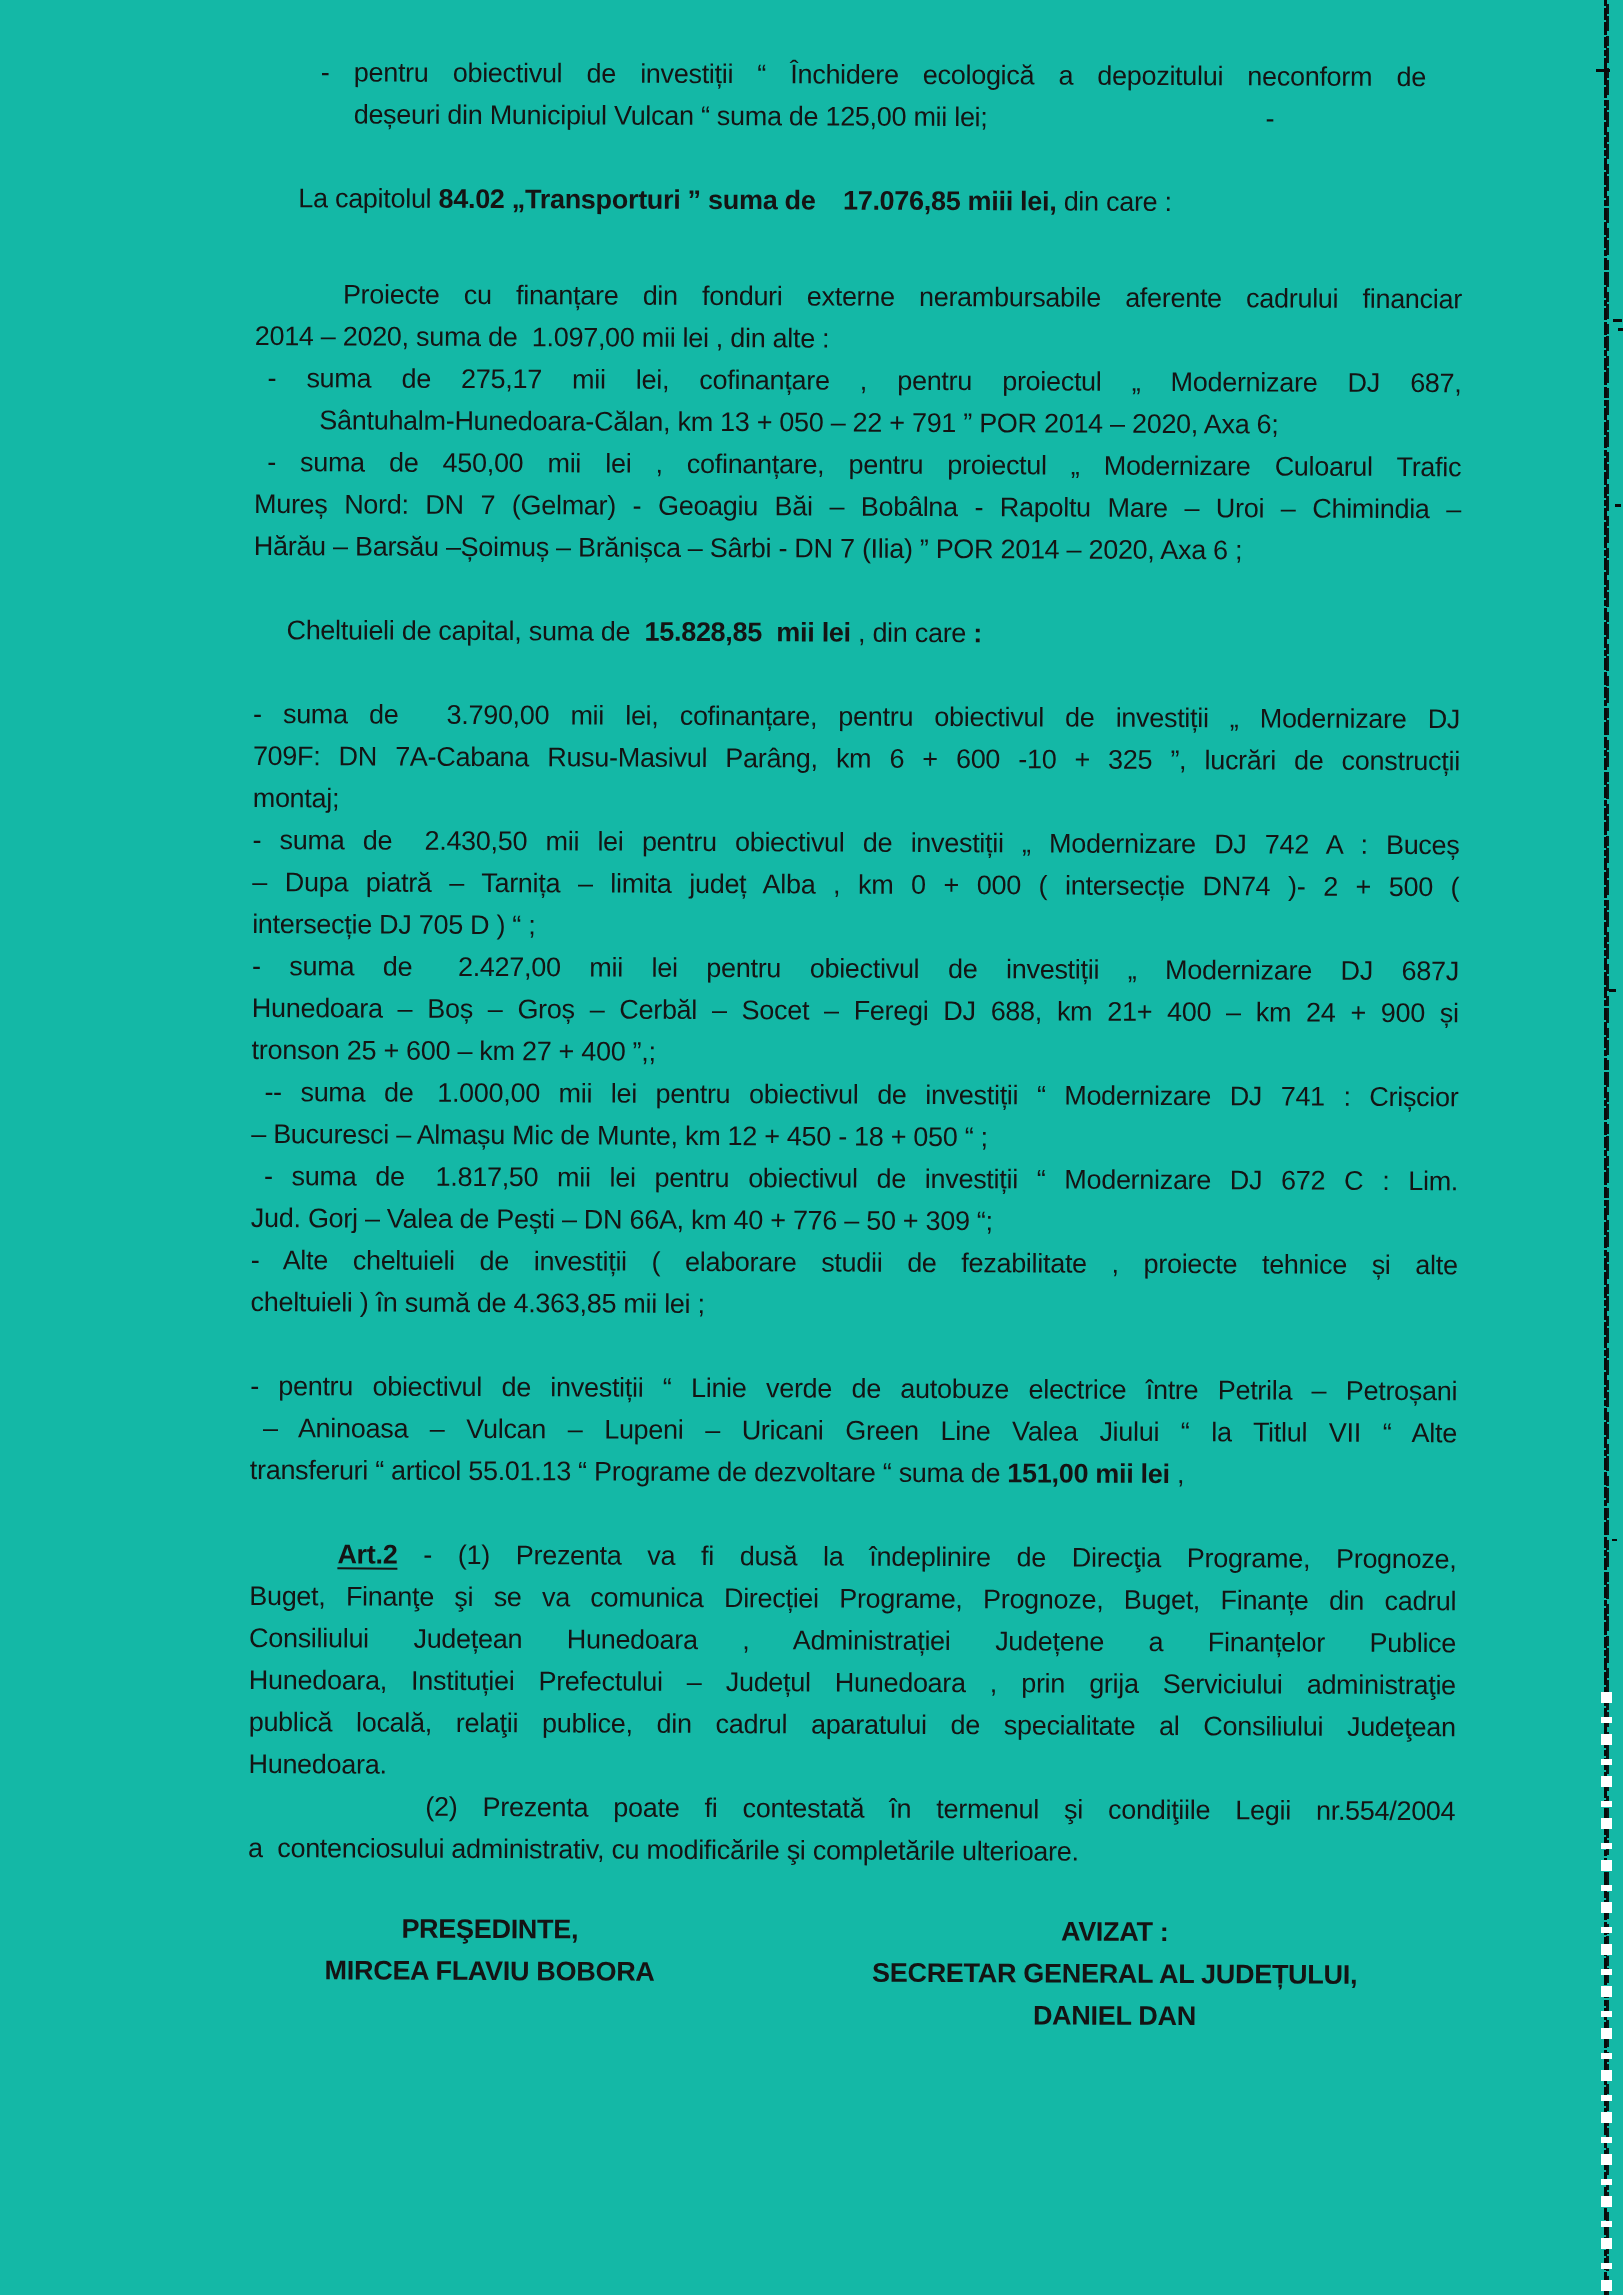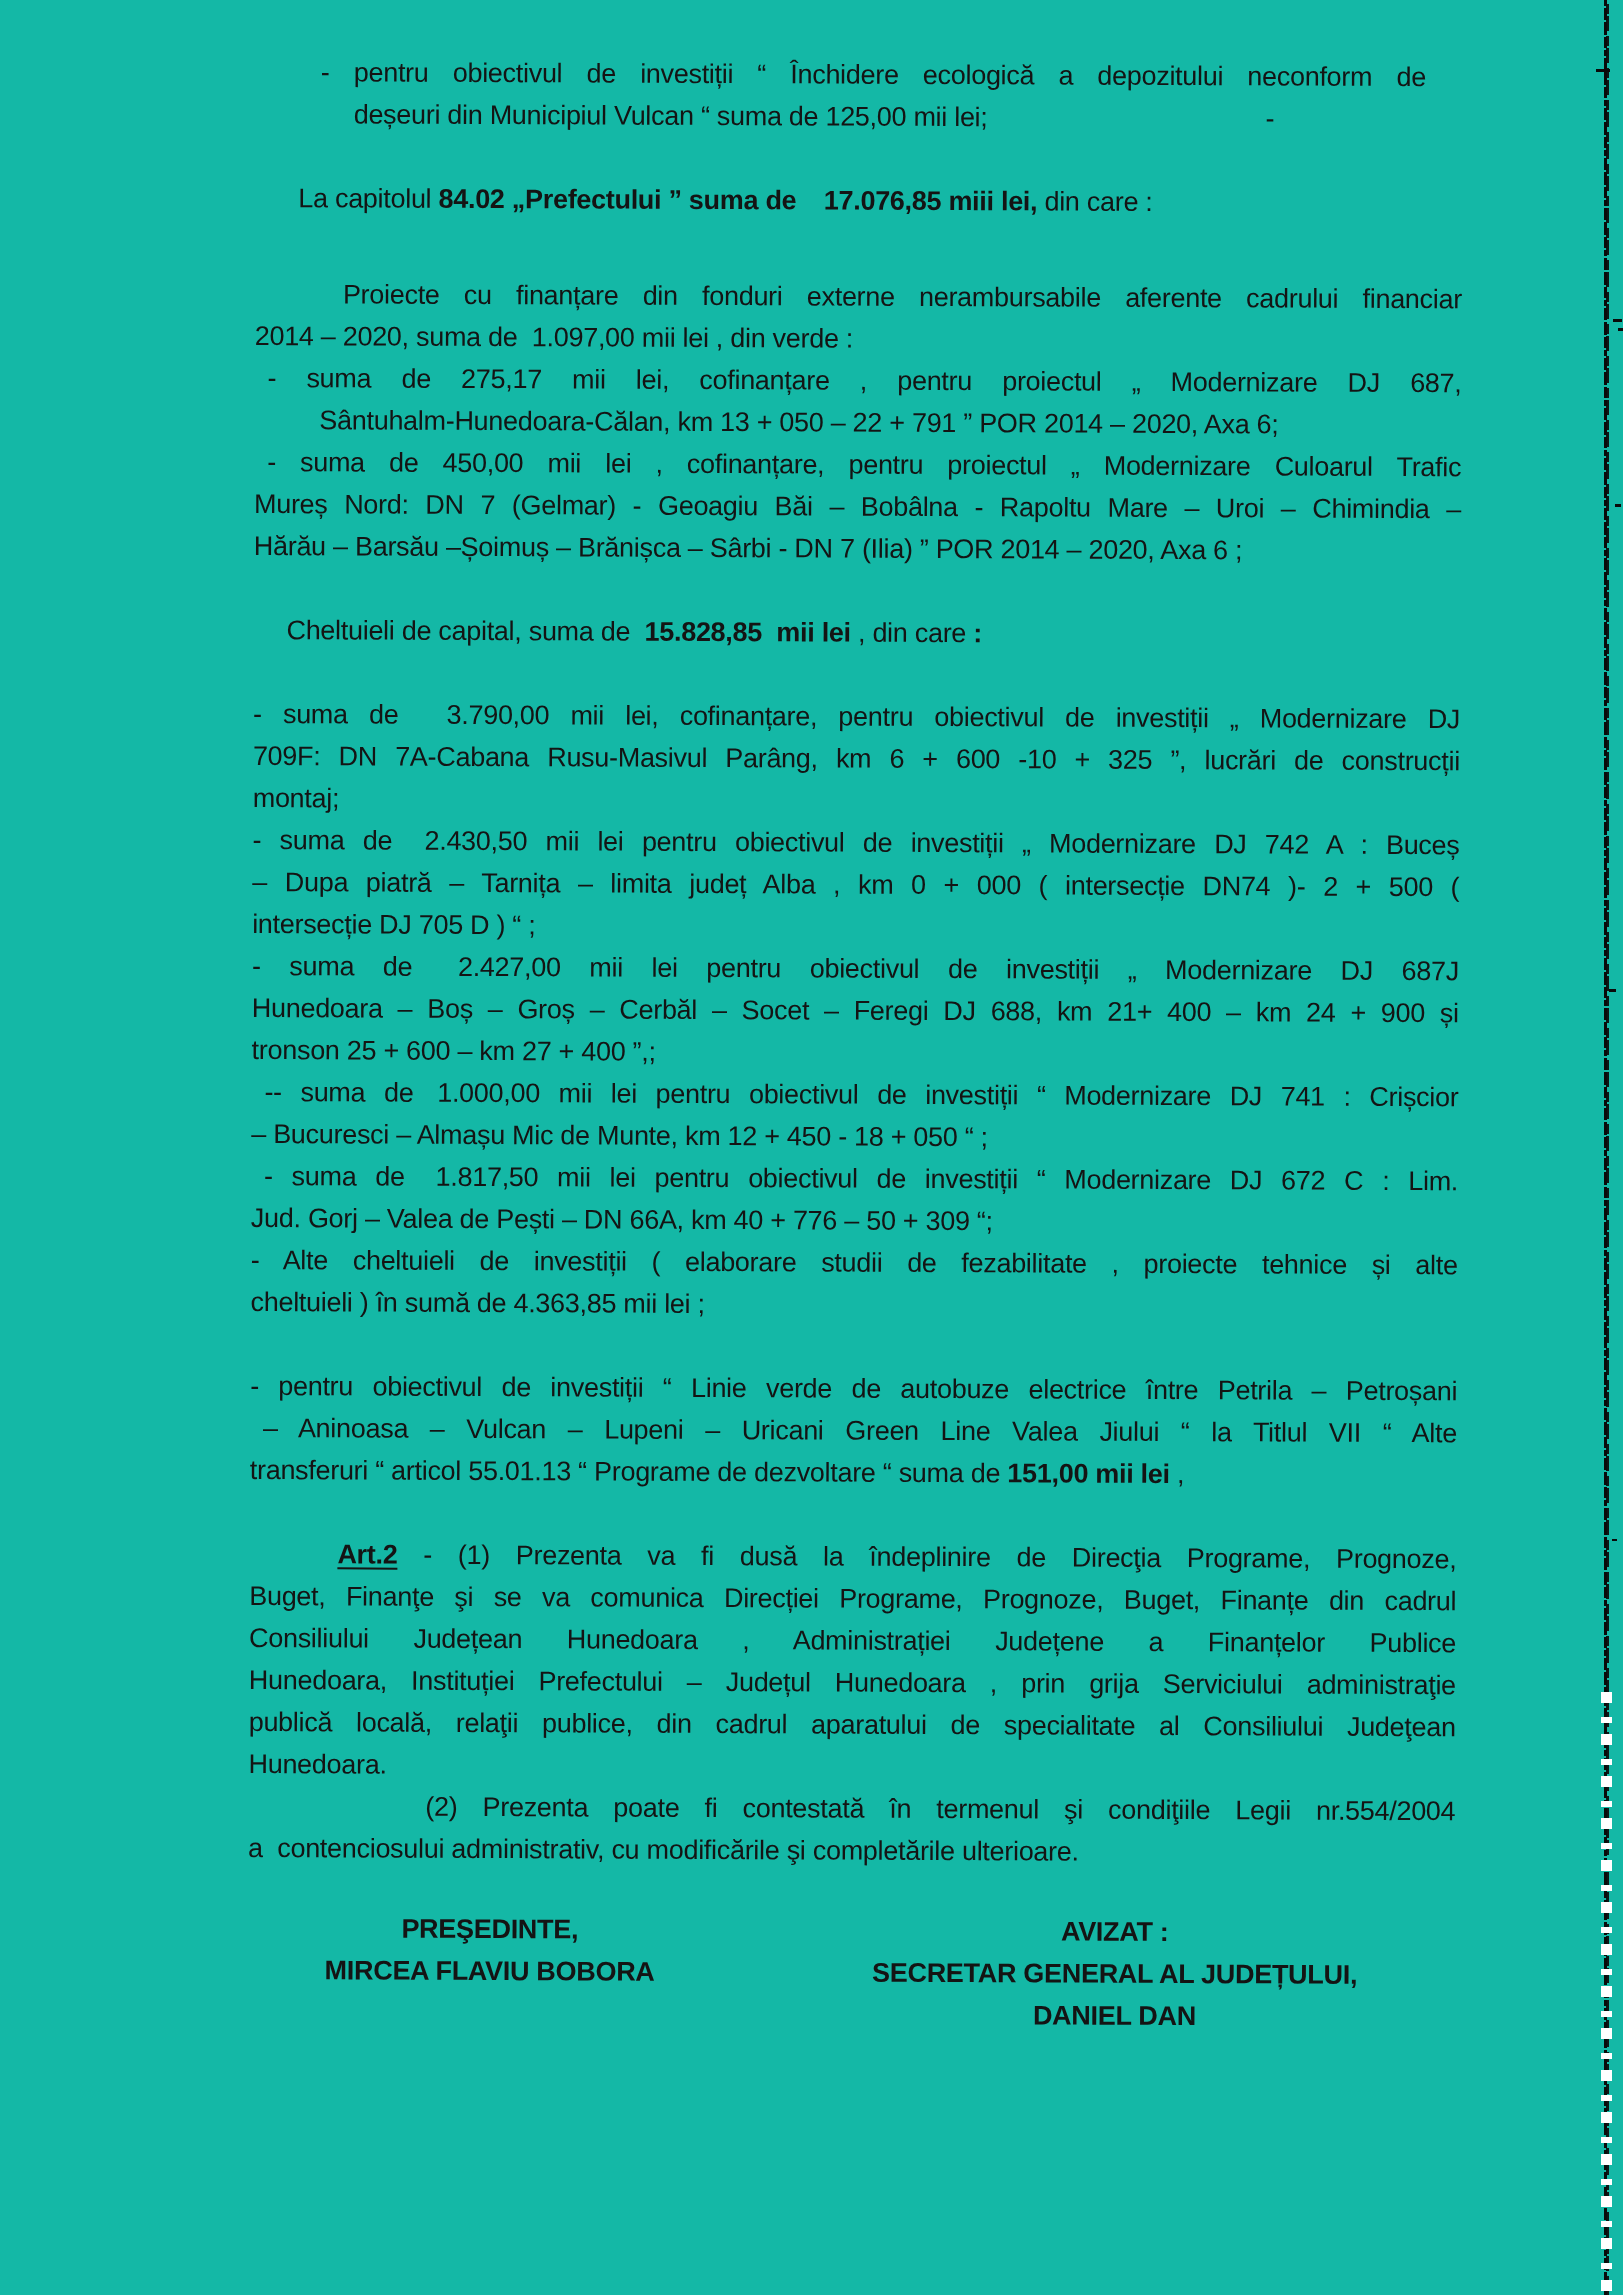--- a/index.html
+++ b/index.html
@@ -66,23 +66,23 @@
   .sp6{left:1612px;top:1539px;width:5.2px;height:2px;}
 </style>
 </head>
 <body>
 
 <div class="page">
   <div class="doc-content">
 
     <div class="doc-line j" style="margin-left: 65px; margin-right: 37px;"><span class="">- pentru obiectivul de investiții “ Închidere ecologică a depozitului neconform de</span></div>
       <div class="doc-line" style="margin-left: 98px; margin-right: 37px;"><span class="">deșeuri din Municipiul Vulcan “ suma de </span><span class="i">125,00 mii lei;</span><span class="" style="margin-left: 278px;">-</span></div>
-      <div class="doc-line" style="margin-left: 43px; margin-top: 42px;"><span class="">La capitolul </span><span class="b">84.02 </span><span class="b">„Prefectului ” </span><span class="b i">suma de</span><span class="b i" style="margin-left: 27.5px;">17.076,85 miii lei,</span><span class=""> din care :</span></div>
+      <div class="doc-line" style="margin-left: 43px; margin-top: 42px;"><span class="">La capitolul </span><span class="b">84.02 </span><span class="b">„Transporturi ” </span><span class="b i">suma de</span><span class="b i" style="margin-left: 27.5px;">17.076,85 miii lei,</span><span class=""> din care :</span></div>
       <div class="doc-line j" style="margin-left: 88px; margin-top: 54px;"><span class="">Proiecte cu finanțare din fonduri externe nerambursabile aferente cadrului financiar</span></div>
-      <div class="doc-line"><span class="">2014 – 2020, suma de&nbsp; </span><span class="i">1.097,00 mii lei</span><span class=""> , din verde :</span></div>
+      <div class="doc-line"><span class="">2014 – 2020, suma de&nbsp; </span><span class="i">1.097,00 mii lei</span><span class=""> , din alte :</span></div>
       <div class="doc-line j" style="margin-left: 13px;"><span class="">- suma de </span><span class="i">275,17 mii lei,</span><span class=""> cofinanțare , pentru proiectul „ Modernizare DJ 687,</span></div>
       <div class="doc-line" style="margin-left: 65px;"><span class="">Sântuhalm-Hunedoara-Călan, km 13 + 050 – 22 + 791 ” POR 2014 – 2020, Axa 6;</span></div>
       <div class="doc-line j" style="margin-left: 13px;"><span class="">- suma de </span><span class="i">450,00 mii lei</span><span class=""> , cofinanțare, pentru proiectul „ Modernizare Culoarul Trafic</span></div>
       <div class="doc-line j"><span class="">Mureș Nord: DN 7 (Gelmar) - Geoagiu Băi – Bobâlna - Rapoltu Mare – Uroi – Chimindia –</span></div>
       <div class="doc-line"><span class="">Hărău – Barsău –Șoimuș – Brănișca – Sârbi - DN 7 (Ilia) ” POR 2014 – 2020, Axa 6 ;</span></div>
       <div class="doc-line" style="margin-left: 33px; margin-top: 42px;"><span class="">Cheltuieli de capital, suma de&nbsp; </span><span class="b i">15.828,85&nbsp; mii lei</span><span class=""> , din care </span><span class="b i">:</span></div>
       <div class="doc-line j" style="margin-top: 42px;"><span class="">- suma de </span><span class="i" style="margin-left: 27px;">3.790,00 mii lei,</span><span class=""> cofinanțare, pentru obiectivul de investiții „ Modernizare DJ</span></div>
       <div class="doc-line j"><span class="">709F: DN 7A-Cabana Rusu-Masivul Parâng, km 6 + 600 -10 + 325 ”, lucrări de construcții</span></div>
       <div class="doc-line"><span class="">montaj;</span></div>
       <div class="doc-line j"><span class="">- suma de </span><span class="i" style="margin-left: 14px;">2.430,50 mii lei</span><span class=""> pentru obiectivul de investiții „ Modernizare DJ 742 A : Buceș</span></div>

